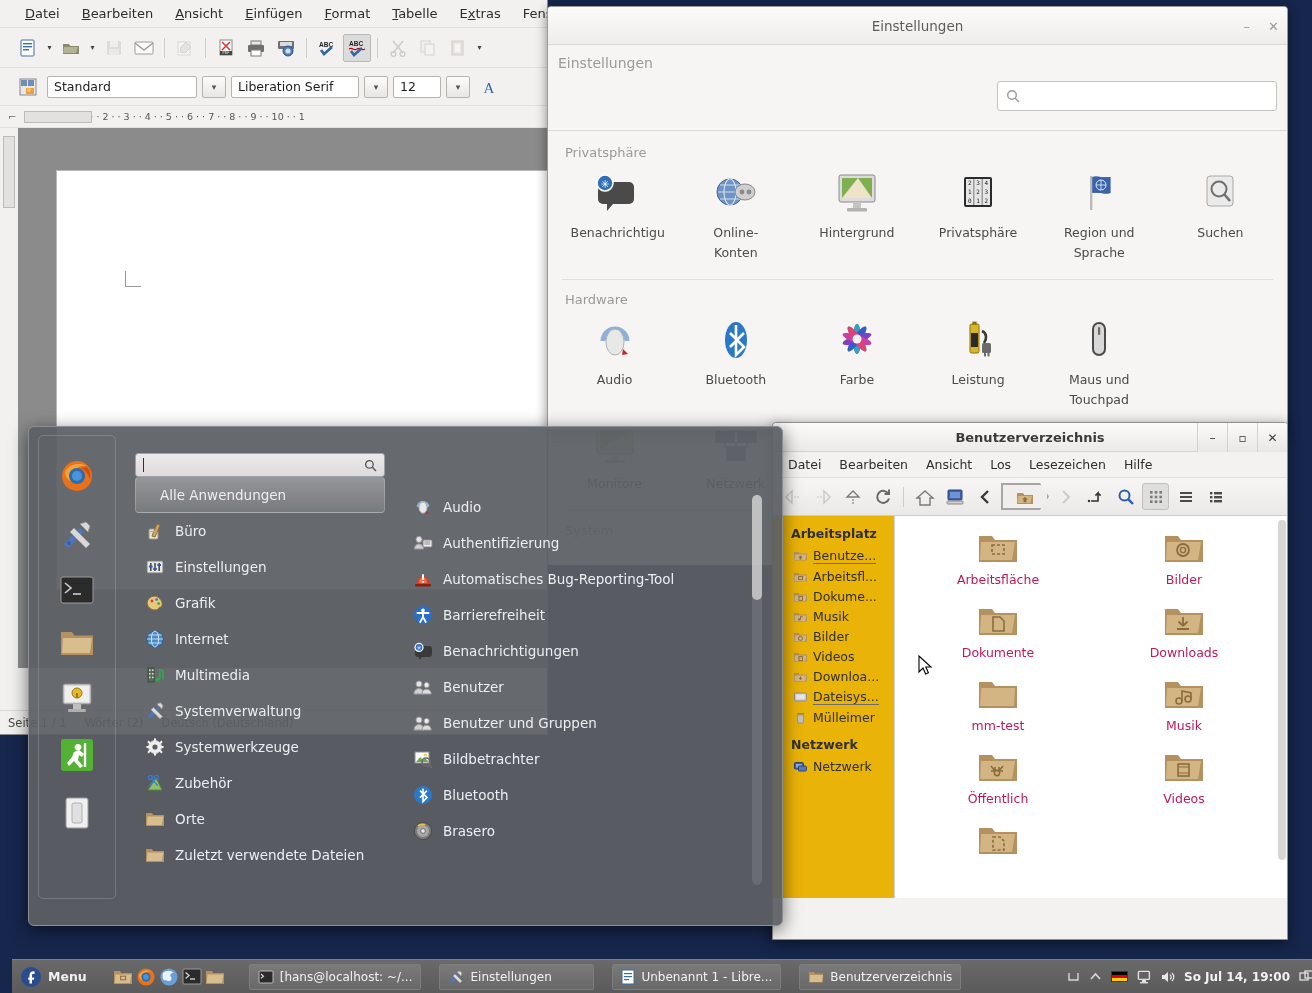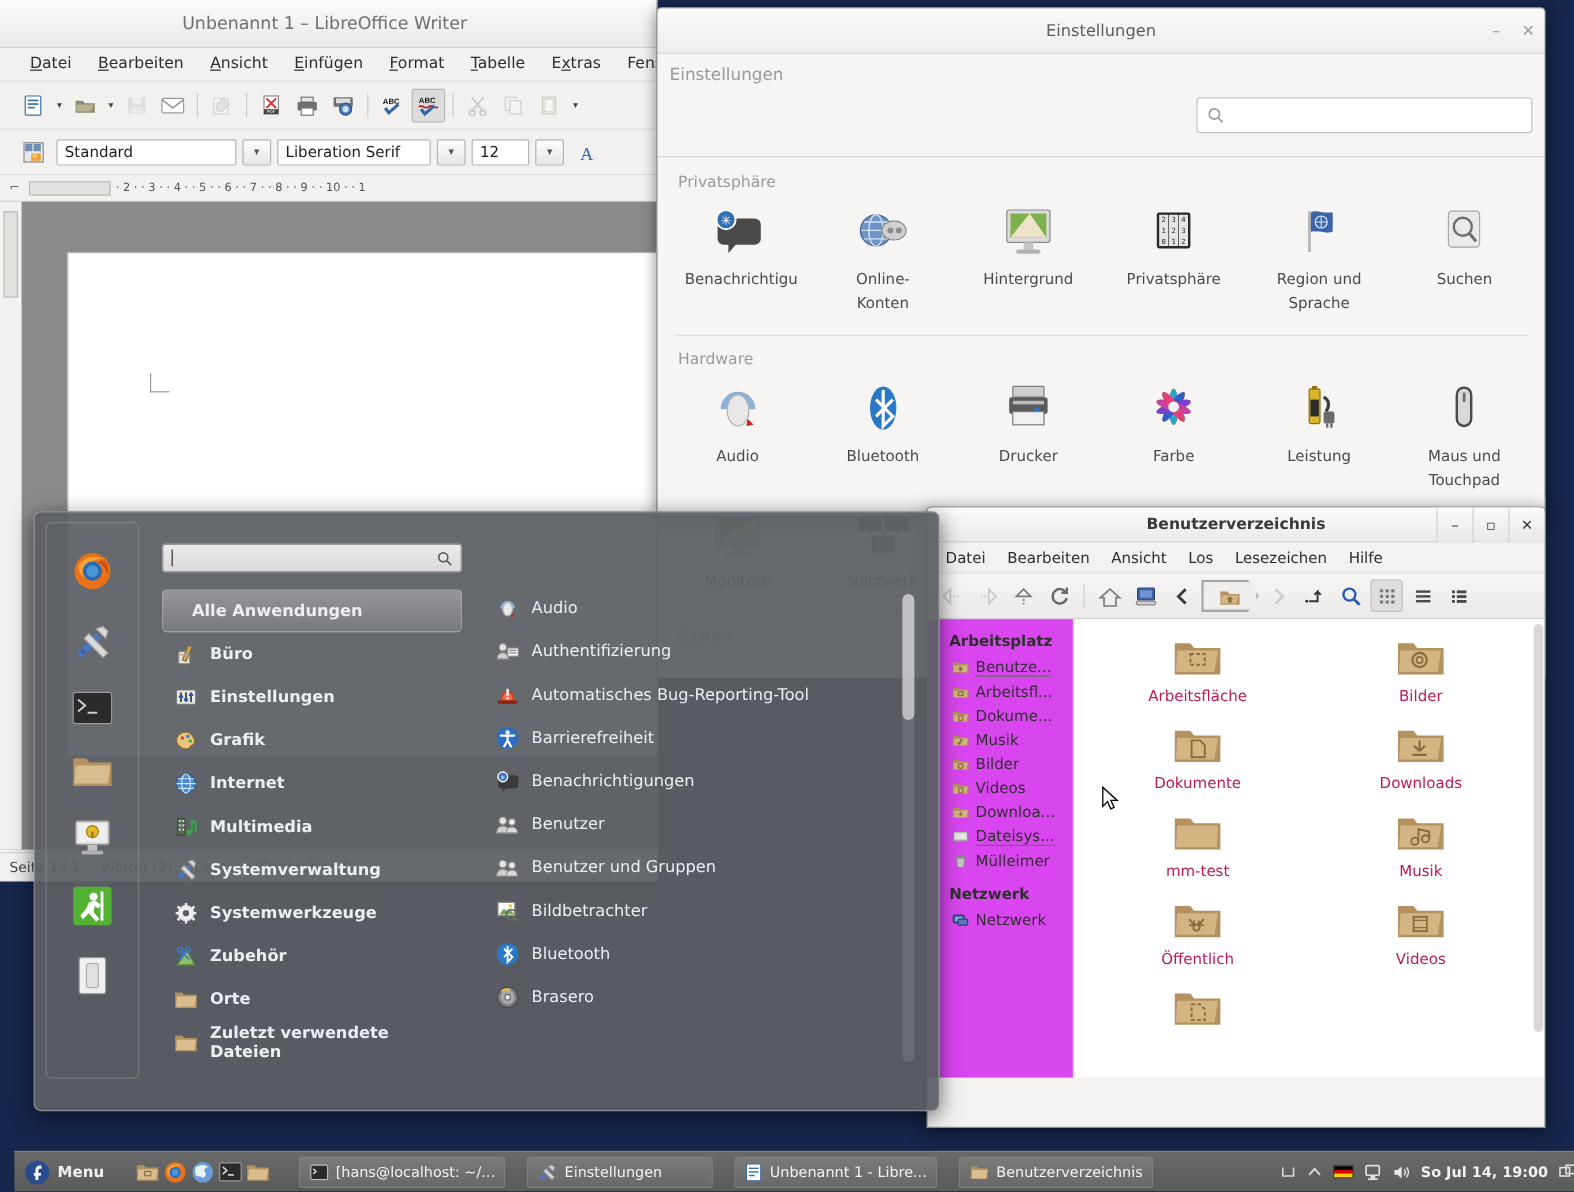--- a/index.html
+++ b/index.html
@@ -107,21 +107,21 @@
   .fm-menubar span{ padding:2px 9px; font-size:12.5px; color:#2d2d2d; }
   .fm-toolbar{ height:38px; display:flex; align-items:center; gap:3px;
     padding:0 6px; background:linear-gradient(#f7f6f5,#ebe9e7); border-bottom:1px solid #cfcdcb; }
   .fm-tico{ width:27px; height:27px; display:flex; align-items:center; justify-content:center; font-size:15px; }
   .fm-tico.dim{ opacity:.33; }
   .fm-tico.boxed{ background:#dededd; border:1px solid #c3c1bf; border-radius:3px; }
   .fm-crumb{ height:27px; min-width:48px; display:flex; align-items:center; justify-content:center;
     border:2px solid #a8a6a4; background:#efeeec; padding:0 8px;
     clip-path:polygon(0 0, calc(100% - 9px) 0, 100% 50%, calc(100% - 9px) 100%, 0 100%); }
   .fm-main{ display:flex; height:382px; }
-  .fm-side{ width:122px; background:#d946ef; border-right:1px solid #d7d5d3;
+  .fm-side{ width:122px; background:#eab308; border-right:1px solid #d7d5d3;
     padding:8px 0 0 0; font-size:12.5px; color:#2f2f2f; }
   .fm-side .hdr{ font-weight:bold; padding:2px 6px 4px 18px; font-size:12.5px; }
   .fm-side .row{ display:flex; align-items:center; gap:5px; padding:2.5px 4px 2.5px 20px; }
   .fm-side .row .nm{ white-space:nowrap; overflow:hidden; }
   .fm-side .row.ul .nm{ border-bottom:1px solid #6a6a6a; }
   .fm-files{ flex:1; background:#fff; position:relative; overflow:hidden;
     display:grid; grid-template-columns:1fr 1fr; align-content:start;
     padding:8px 10px 0 10px; }
   .fm-file{ display:flex; flex-direction:column; align-items:center; gap:4px; padding:6px 0 10px 0; }
   .fm-file .nm{ font-size:12.5px; color:#be185d; }
@@ -145,21 +145,21 @@
     background:rgba(92,96,100,.94); border:1px solid #8b8f93; border-radius:6px;
     box-shadow:0 4px 18px rgba(0,0,0,.55); overflow:hidden; }
   .am-side{ position:absolute; left:9px; top:8px; width:78px; height:464px;
     border:1px solid rgba(255,255,255,.17); border-radius:5px;
     display:flex; flex-direction:column; align-items:center; gap:24px; padding-top:22px; }
   .am-search{ position:absolute; left:106px; top:26px; width:250px; height:24px;
     background:linear-gradient(#eceaea,#dcdada); border:1px solid #9fa3a7; border-radius:3px;
     display:flex; align-items:center; padding:0 7px; }
   .am-search .car{ width:1px; height:14px; background:#333; }
   .am-search .mg{ margin-left:auto; font-size:12px; color:#555; }
-  .am-cats{ position:absolute; left:106px; top:64px; width:250px;font-weight:bold; }
+  .am-cats{ position:absolute; left:106px; top:50px; width:250px; }
   .am-cat{ display:flex; align-items:center; gap:10px; height:36px; padding-left:10px;
     color:#eceff1; font-size:13.5px; border-radius:4px; }
   .am-cat.sel{ background:linear-gradient(rgba(255,255,255,.30),rgba(255,255,255,.12));
     border:1px solid rgba(255,255,255,.20); padding-left:24px; }
   .am-apps{ position:absolute; left:378px; top:62px; width:340px; }
   .am-app{ display:flex; align-items:center; gap:10px; height:36px; padding-left:6px;
     color:#eceff1; font-size:13.5px; }
   .am-appscroll{ position:absolute; right:20px; top:68px; width:10px; height:105px;
     background:rgba(220,220,220,.72); border-radius:5px; }
   .am-appscrolltrk{ position:absolute; right:20px; top:68px; width:10px; height:390px;
@@ -182,23 +182,20 @@
   .flag{ width:17px; height:11px; display:inline-block; position:relative; border:1px solid #3a3a3a; }
   .flag i{ position:absolute; left:0; width:100%; height:33.4%; display:block; }
   svg{ display:block; }
 </style>
 </head>
 <body>
 
 <div id="desktop"></div>
 
 <div id="writer">
-  <div class="lo-title">
-    <span>Unbenannt 1 – LibreOffice Writer</span>
-  </div>
 
   <div class="lo-menubar">
     <span><u>D</u>atei</span>
     <span><u>B</u>earbeiten</span>
     <span><u>A</u>nsicht</span>
     <span><u>E</u>infügen</span>
     <span><u>F</u>ormat</span>
     <span><u>T</u>abelle</span>
     <span>E<u>x</u>tras</span>
     <span>Fens</span>
@@ -512,32 +509,20 @@
           <svg width="52" height="44" viewBox="0 0 52 44">
               <ellipse cx="26" cy="21" rx="11" ry="18" fill="#2a79c9"></ellipse>
               <path d="M26 6v30l8-8-14-14m14 0l-14 14" stroke="#fff" stroke-width="2.6" fill="none"></path>
             </svg>
         </span>
         <span class="lab">Bluetooth</span>
       </div>
       <div class="st-item">
         <span>
           <svg width="52" height="44" viewBox="0 0 52 44">
-              <rect x="13" y="3" width="26" height="9" rx="1" fill="#cfcfcf" stroke="#7a7a7a"></rect>
-              <rect x="10" y="12" width="32" height="14" rx="2" fill="#5a5a5a"></rect>
-              <rect x="13" y="15" width="26" height="3" fill="#bbb"></rect>
-              <rect x="13" y="24" width="26" height="11" fill="#f0f0f0" stroke="#7a7a7a"></rect>
-              <rect x="31" y="21" width="4" height="2.4" fill="#2a79c9"></rect>
-            </svg>
-        </span>
-        <span class="lab">Drucker</span>
-      </div>
-      <div class="st-item">
-        <span>
-          <svg width="52" height="44" viewBox="0 0 52 44">
             <g transform="translate(26,20)">
               <g fill="none" stroke-width="0">
                 <ellipse rx="4" ry="15" fill="#e03c3c" transform="rotate(0)"></ellipse>
                 <ellipse rx="4" ry="15" fill="#f08a2a" transform="rotate(36)"></ellipse>
                 <ellipse rx="4" ry="15" fill="#f5d524" transform="rotate(72)"></ellipse>
                 <ellipse rx="4" ry="15" fill="#8cc63f" transform="rotate(108)"></ellipse>
                 <ellipse rx="4" ry="15" fill="#2fa84f" transform="rotate(144)"></ellipse>
                 <ellipse rx="4" ry="15" fill="#2aa5c9" transform="rotate(180)"></ellipse>
                 <ellipse rx="4" ry="15" fill="#2f5fc9" transform="rotate(216)"></ellipse>
                 <ellipse rx="4" ry="15" fill="#7b3fc9" transform="rotate(252)"></ellipse>

